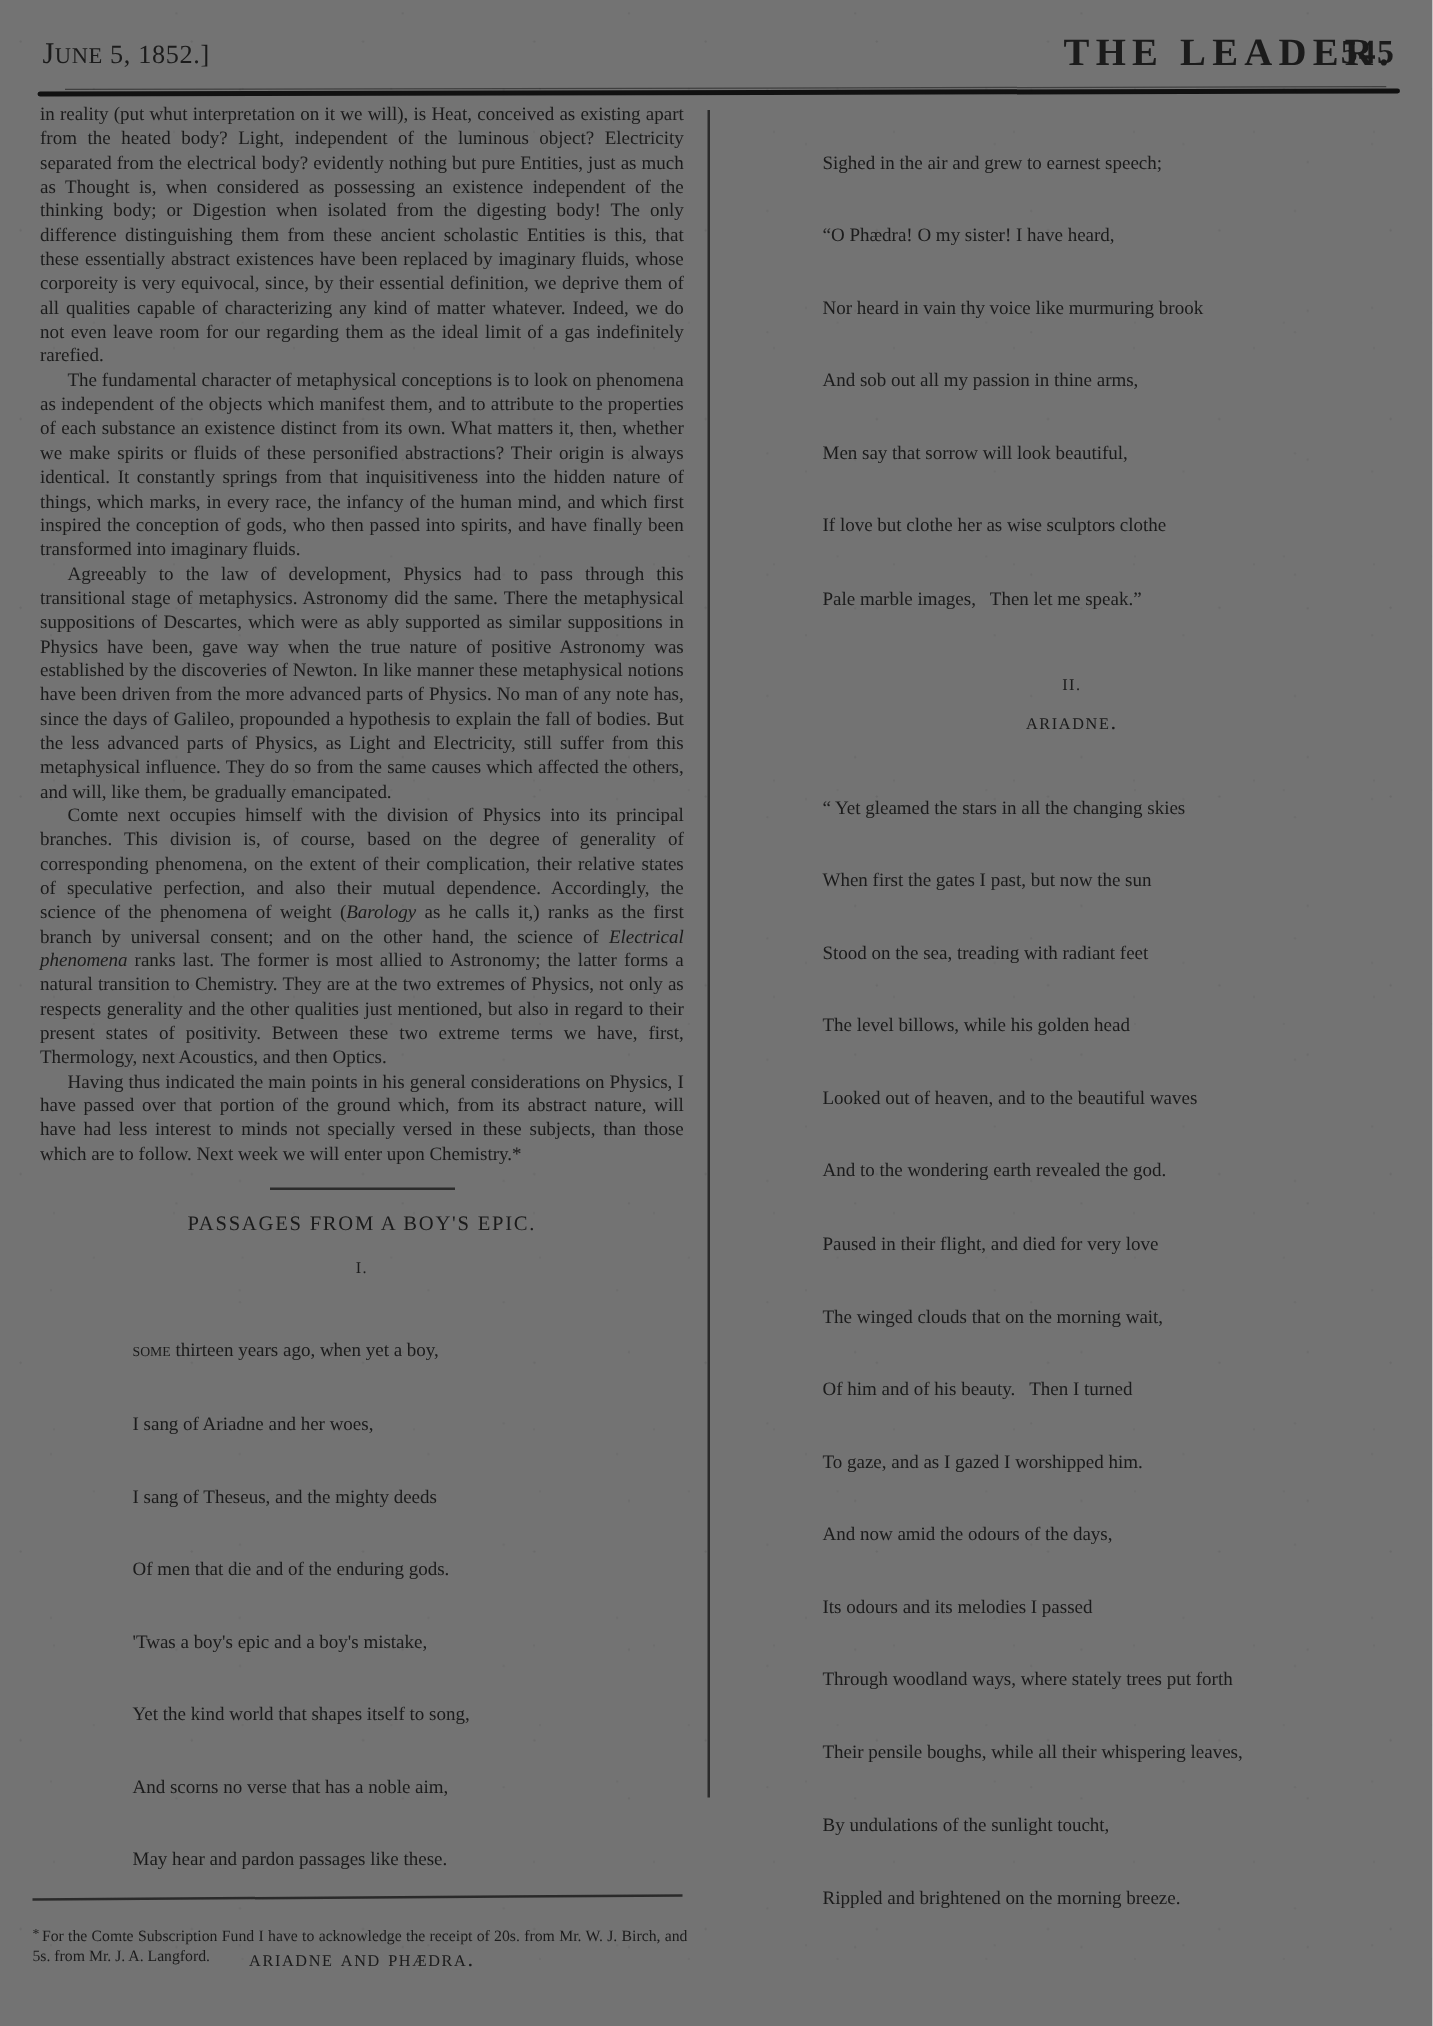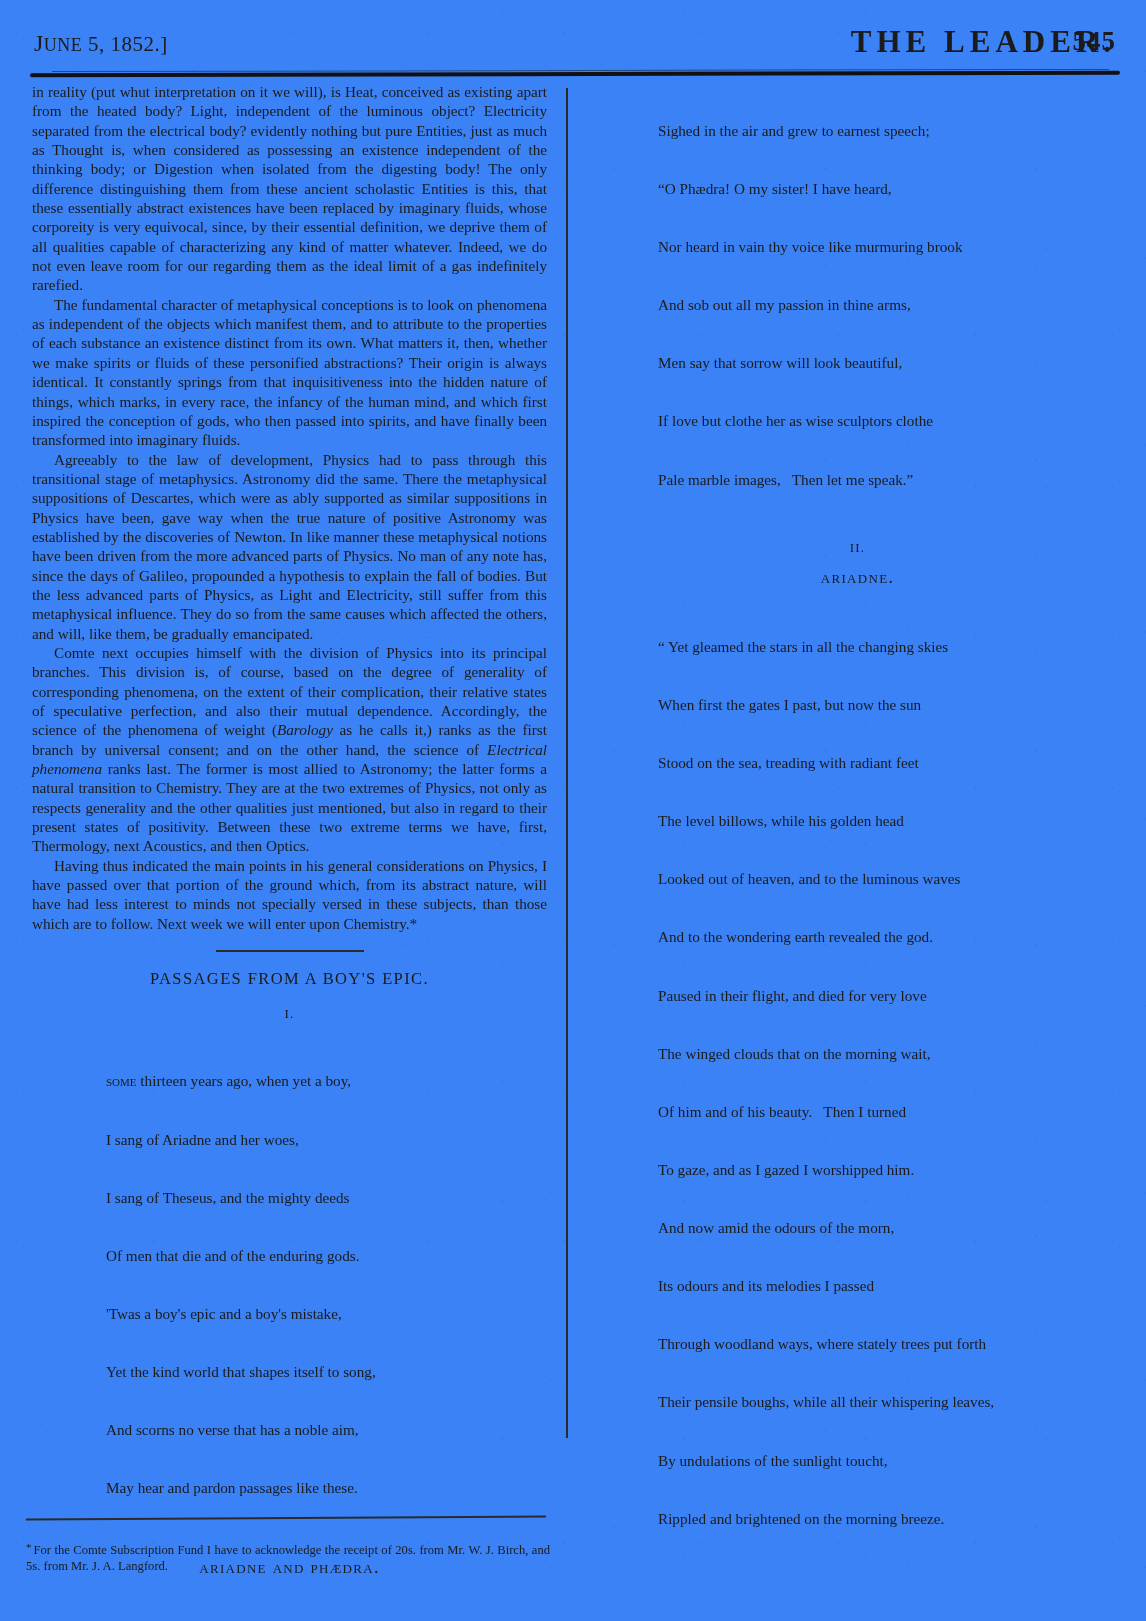--- a/index.html
+++ b/index.html
@@ -9,21 +9,21 @@
   }
   body {
     font-family: "Liberation Serif", "DejaVu Serif", serif;
     color: #1b1b1b;
   }
   #page {
     position: relative;
     width: 1146px;
     height: 1621px;
     margin: 0 auto;
-    background: #3b82f6;
+    background: #737373;
     overflow: hidden;
   }
   
   #page::before {
     content: "";
     position: absolute;
     inset: 0;
     pointer-events: none;
     background-image:
       radial-gradient(circle at 12% 22%, rgba(0,0,0,0.10) 0.6px, transparent 1.2px),
@@ -291,27 +291,27 @@
 
       <div class="spacer-sm"></div>
       <div class="sect-num">II.</div>
       <h3 class="sect-head"><span class="small-caps">ARIADNE.</span></h3>
 
       <div class="verse col2">
         <span class="line">“ Yet gleamed the stars in all the changing skies</span>
         <span class="line">When first the gates I past, but now the sun</span>
         <span class="line">Stood on the sea, treading with radiant feet</span>
         <span class="line">The level billows, while his golden head</span>
-        <span class="line">Looked out of heaven, and to the luminous waves</span>
+        <span class="line">Looked out of heaven, and to the beautiful waves</span>
         <span class="line">And to the wondering earth revealed the god.</span>
         <span class="line">Paused in their flight, and died for very love</span>
         <span class="line">The winged clouds that on the morning wait,</span>
         <span class="line">Of him and of his beauty.   Then I turned</span>
         <span class="line">To gaze, and as I gazed I worshipped him.</span>
-        <span class="line">And now amid the odours of the morn,</span>
+        <span class="line">And now amid the odours of the days,</span>
         <span class="line">Its odours and its melodies I passed</span>
         <span class="line">Through woodland ways, where stately trees put forth</span>
         <span class="line">Their pensile boughs, while all their whispering leaves,</span>
         <span class="line">By undulations of the sunlight toucht,</span>
         <span class="line">Rippled and brightened on the morning breeze.</span>
         
         
         
         
         

